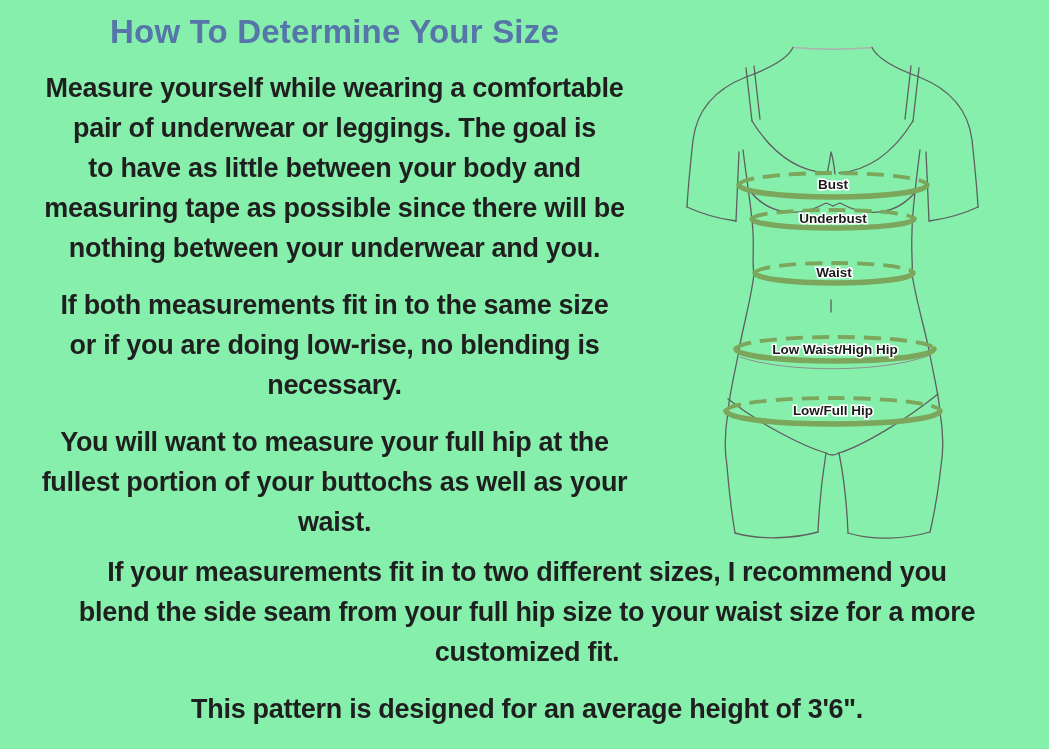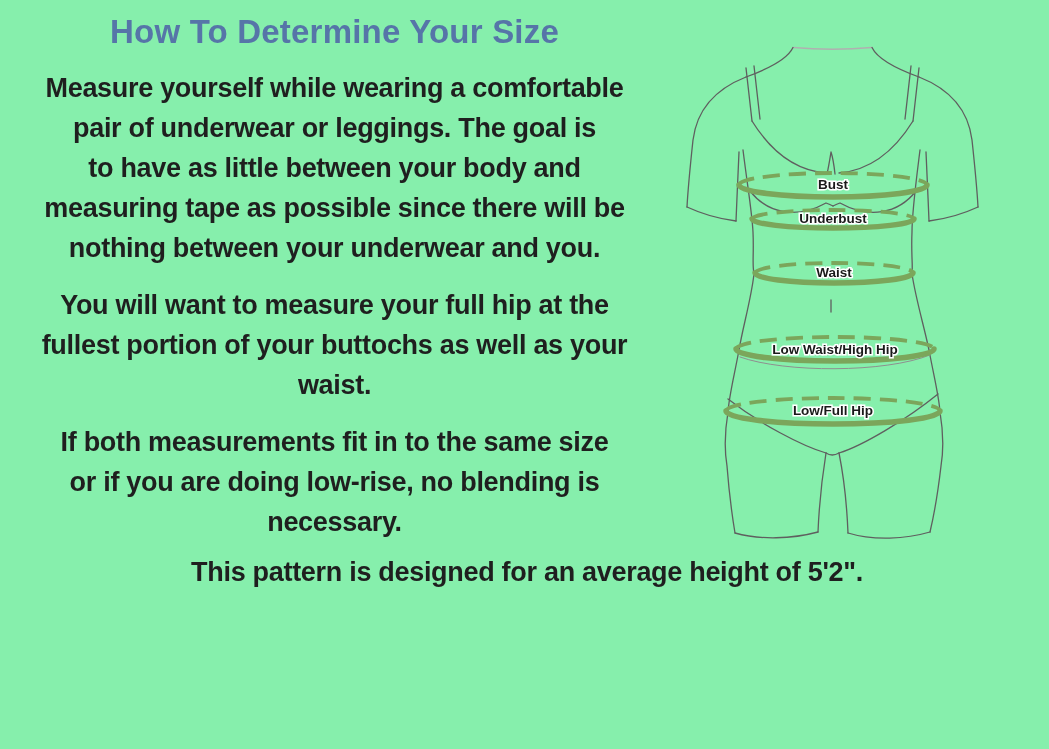--- a/index.html
+++ b/index.html
@@ -54,26 +54,26 @@
 
 <div class="page">
 
   <div class="text-col">
     <h1>How To Determine Your Size</h1>
     <p>Measure yourself while wearing a comfortable
 pair of underwear or leggings. The goal is
 to have as little between your body and
 measuring tape as possible since there will be
 nothing between your underwear and you.</p>
+    <p>If both measurements fit in to the same size
+or if you are doing low-rise, no blending is
+necessary.</p>
     <p>You will want to measure your full hip at the
 fullest portion of your buttochs as well as your
 waist.</p>
-    <p>If both measurements fit in to the same size
-or if you are doing low-rise, no blending is
-necessary.</p>
   </div>
 
   <div class="figure-wrap">
     <svg width="310" height="515" viewBox="640 28 310 515" xmlns="http://www.w3.org/2000/svg">
 
       <path class="neck" d="M753,47.5 Q792.5,51 832,47.5"></path>
 
       <path class="outline" d="M753,47.5 C747,60 728,69 706,77"></path>
       <path class="outline" d="M832,47.5 C838,60 857,69 879,77"></path>
 
@@ -152,16 +152,19 @@
 
       <g>
         <path class="band-dash" d="M686,411 A107,13 0 0 1 900,411"></path>
         <path class="band-solid" d="M686,411 A107,13 0 0 0 900,411"></path>
         <text class="band-label" x="793" y="415">Low/Full Hip</text>
       </g>
     </svg>
   </div>
 
   <div class="bottom-text">
-    <p>This pattern is designed for an average height of 5'2".</p>
+    <p>If your measurements fit in to two different sizes, I recommend you
+blend the side seam from your full hip size to your waist size for a more
+customized fit.</p>
+    <p>This pattern is designed for an average height of 3'6".</p>
   </div>
 
 </div>
 
 </body></html>

